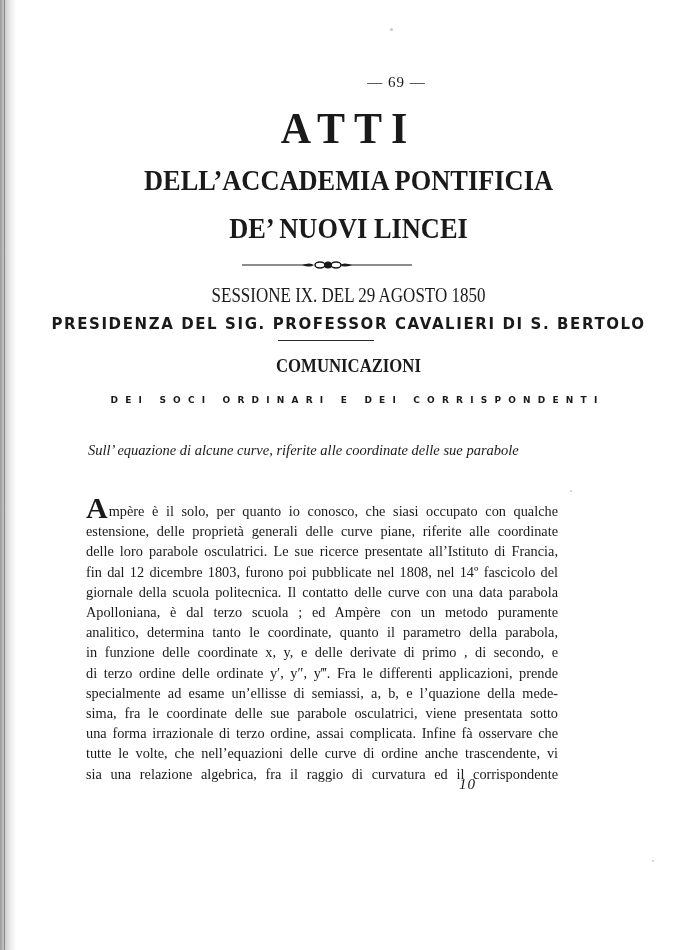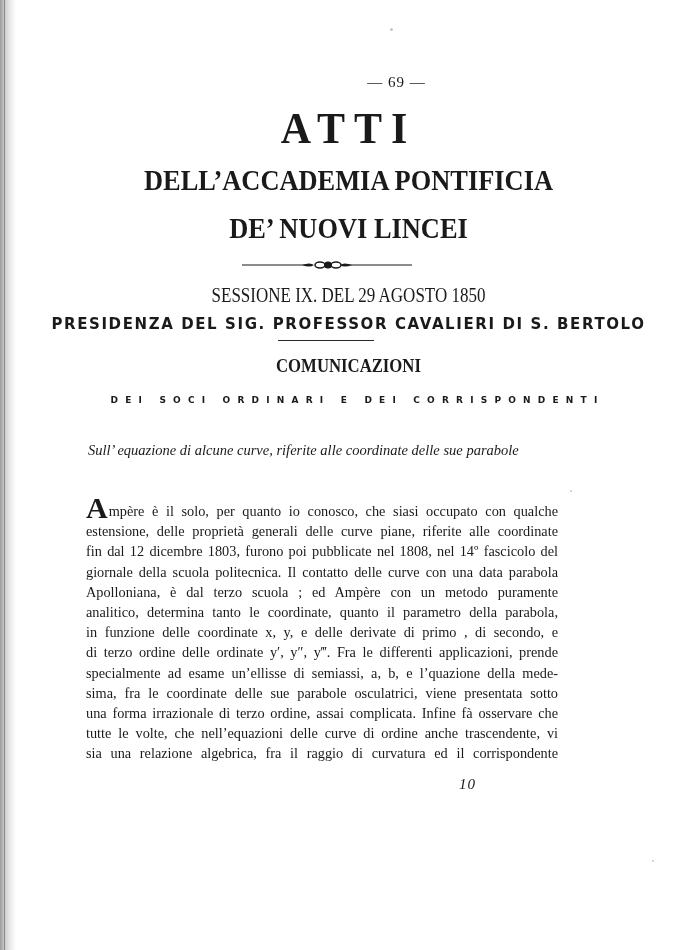--- a/index.html
+++ b/index.html
@@ -103,20 +103,21 @@
 <div class="communicazioni">COMUNICAZIONI</div>
 <div class="soci">DEI SOCI ORDINARI E DEI CORRISPONDENTI</div>
 
 <div class="article-title">
   <span>Sull’ equazione di alcune curve, riferite alle coordinate delle sue parabole</span>
 </div>
 
 <div class="body-text">
   <span class="body-line"><span class="dropcap">A</span><span>mpère è il solo, per quanto io conosco, che siasi occupato con qualche</span></span>
   <span class="body-line">estensione, delle proprietà generali delle curve piane, riferite alle coordinate</span>
+  <span class="body-line">delle loro parabole osculatrici. Le sue ricerce presentate all’Istituto di Francia,</span>
   <span class="body-line">fin dal 12 dicembre 1803, furono poi pubblicate nel 1808, nel 14º fascicolo del</span>
   <span class="body-line">giornale della scuola politecnica. Il contatto delle curve con una data parabola</span>
   <span class="body-line">Apolloniana, è dal terzo scuola ; ed Ampère con un metodo puramente</span>
   <span class="body-line">analitico, determina tanto le coordinate, quanto il parametro della parabola,</span>
   <span class="body-line">in funzione delle coordinate x, y, e delle derivate di primo , di secondo, e</span>
   <span class="body-line">di terzo ordine delle ordinate y′, y″, y‴. Fra le differenti applicazioni, prende</span>
   <span class="body-line">specialmente ad esame un’ellisse di semiassi, a, b, e l’quazione della mede-</span>
   <span class="body-line">sima, fra le coordinate delle sue parabole osculatrici, viene presentata sotto</span>
   <span class="body-line">una forma irrazionale di terzo ordine, assai complicata. Infine fà osservare che</span>
   <span class="body-line">tutte le volte, che nell’equazioni delle curve di ordine anche trascendente, vi</span>

